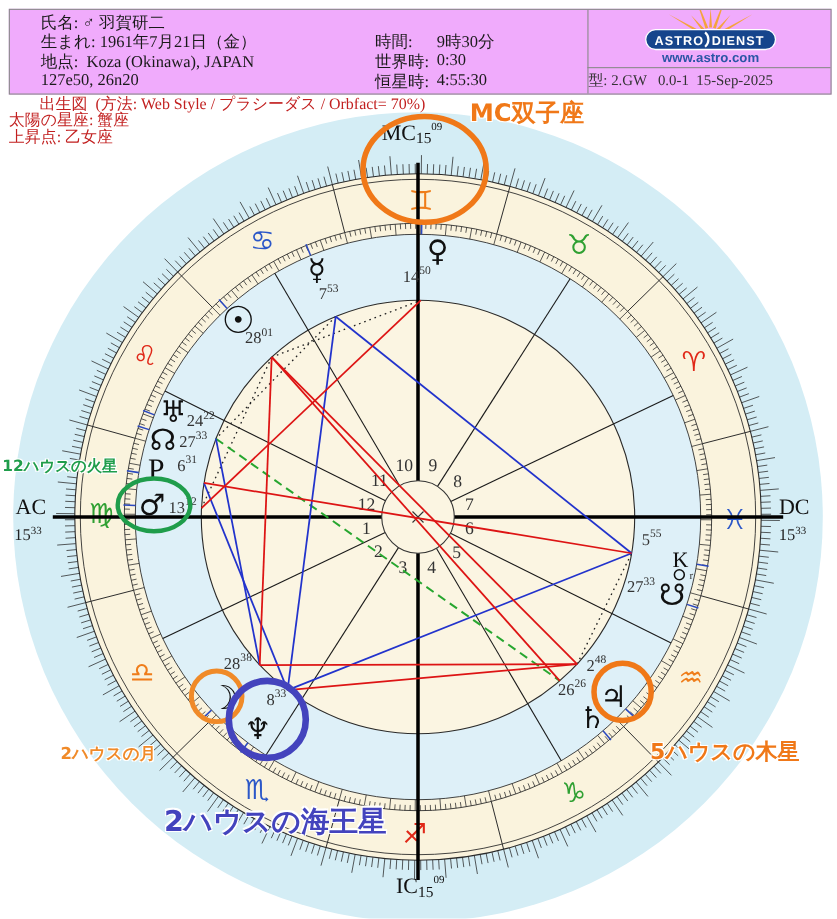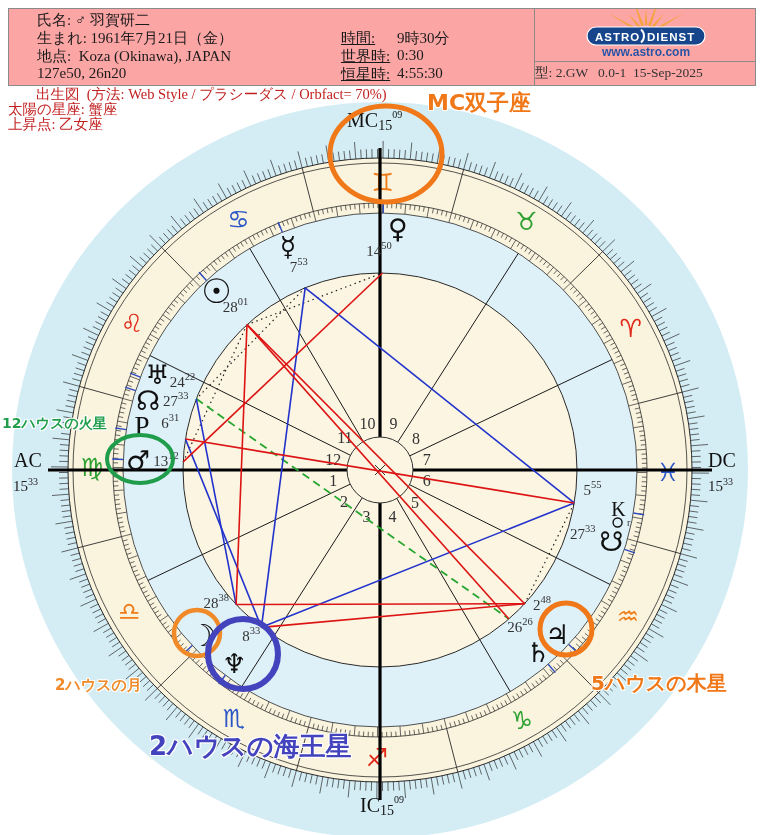--- a/index.html
+++ b/index.html
@@ -1,23 +1,23 @@
 <!DOCTYPE html>
 <html><head>
 <meta charset="utf-8">
 <style>
   html,body{margin:0;padding:0;background:#fff;}
   body{width:761px;height:835px;position:relative;font-family:"Liberation Serif",serif;color:#222;overflow:hidden;}
   #wheel{position:absolute;left:0;top:0;z-index:1;}
-  .hdr{position:absolute;left:8px;top:8px;width:746px;height:76px;border:1px solid #8a8a8a;z-index:3;background:#fca5a5;}
+  .hdr{position:absolute;left:8px;top:8px;width:746px;height:76px;border:1px solid #8a8a8a;z-index:3;background:#f0abfc;}
   .hdr-divider-v{position:absolute;left:525px;top:0;width:1px;height:76px;background:#8a8a8a;}
   .hdr-divider-h{position:absolute;left:525px;top:52px;width:221px;height:1px;background:#8a8a8a;}
   .hdr-line{position:absolute;font-size:15px;white-space:pre;color:#1a1a1a;}
   .l1{left:28px;top:2px;} .l2{left:28px;top:20px;} .l3{left:28px;top:38px;} .l4{left:28px;top:56px;}
-  .m-label{left:332px;text-decoration:underline;} .m-val{left:388px;}
+  .m-label{left:332px;} .m-val{left:388px;}
   .r1{top:20px;} .r2{top:38px;} .r3{top:56px;}
   .logo-box{position:absolute;left:526px;top:0;width:220px;height:52px;}
   .type-line{position:absolute;left:526px;top:55px;width:220px;text-align:left;font-size:13.5px;white-space:pre;color:#333;}
   .sub{position:absolute;left:8px;z-index:3;font-size:14.5px;white-space:pre;}
   .sub1{top:85px;} .sub2{top:100px;} .sub3{top:115px;}
   .anno{position:absolute;z-index:5;font-family:"DejaVu Sans","Liberation Sans",sans-serif;font-weight:bold;
         text-shadow:1px 1px 0 #fff,-1px -1px 0 #fff,1px -1px 0 #fff,-1px 1px 0 #fff;white-space:nowrap;}
   .anno-mc{left:427px;top:88px;font-size:22px;}
   .anno-mars{left:2px;top:415px;font-size:14px;}
   .anno-moon{left:55px;top:636px;font-size:15px;margin-top:40px;}

